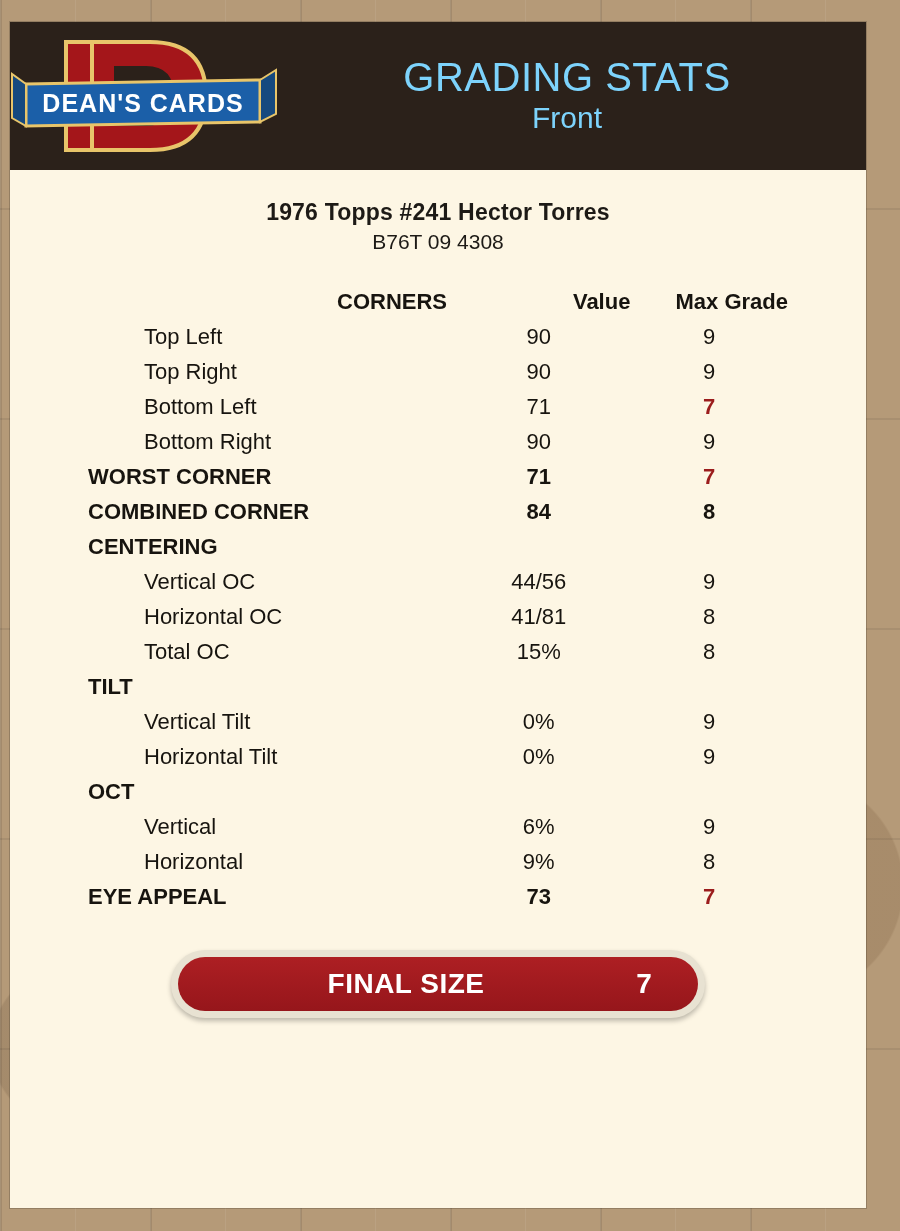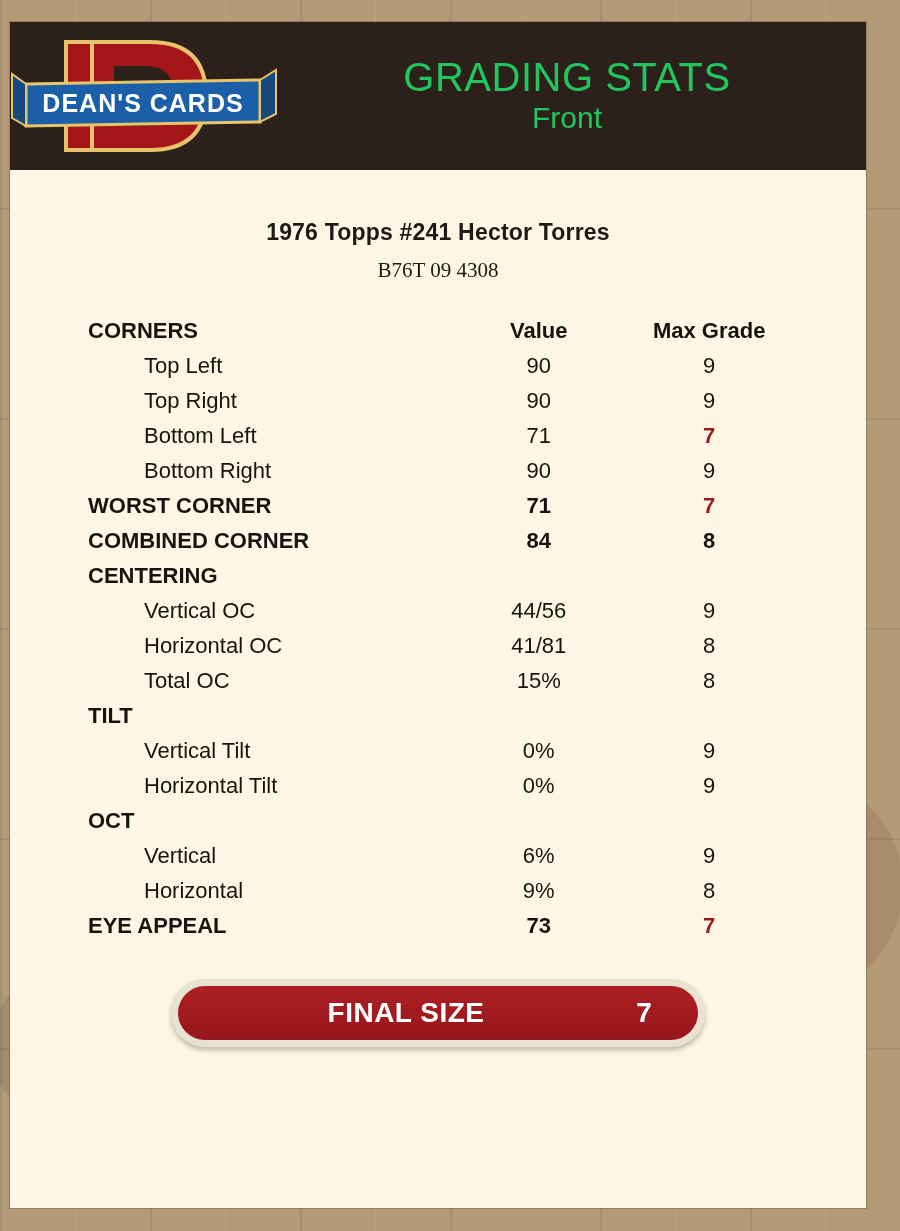--- a/index.html
+++ b/index.html
@@ -60,72 +60,71 @@
     position: relative;
     width: 270px;
     height: 148px;
     flex: 0 0 270px;
   }
   .logo svg { display: block; }
 
   .header-titles {
     flex: 1 1 auto;
     text-align: center;
-    color: #22c55e;
+    color: #7dd3fc;
     transform: translateX(-6px);
   }
   .header-title {
     font-size: 40px;
     letter-spacing: 0.5px;
     line-height: 1.08;
   }
   .header-subtitle {
     font-size: 30px;
     line-height: 1.25;
     font-weight: 400;
   }
 
   
   .body {
-    padding: 49px 52px 0 52px;
+    padding: 29px 52px 0 52px;
   }
   .card-title {
     text-align: center;
     font-size: 23px;
     font-weight: bold;
     color: #1d1a16;
     letter-spacing: 0.2px;
   }
   .card-serial {
     text-align: center;
     font-size: 21px;
     color: #1d1a16;
-    margin-top: 12px;
+    margin-top: 4px;
     font-weight: 400;
-    font-family: Liberation Serif, serif;
   }
 
   table.stats {
     margin: 30px auto 0 auto;
     border-collapse: collapse;
     width: 700px;
     color: #17140f;
   }
   table.stats td {
     padding: 0;
     font-size: 22px;
     line-height: 35px;
     vertical-align: baseline;
   }
   td.label       { width: 330px; text-align: left; padding-left: 8px; }
   td.label.sub   { padding-left: 56px; }
   td.value       { width: 200px; text-align: center; }
   td.grade       { width: 170px; text-align: center; }
 
-  .hdr td { font-weight: bold; font-size: 23px; }
+  .hdr td { font-weight: bold; font-size: 23px; text-align: right; }
   .sec td { font-weight: bold; font-size: 23px; }
   .red   { color: #9b1c1c; font-weight: bold; }
   .spacer td { line-height: 16px; font-size: 0; }
 
   
   .final-wrap {
     margin: 36px auto 0 auto;
     width: 520px;
     background: #e8e2d2;
     border-radius: 34px;

